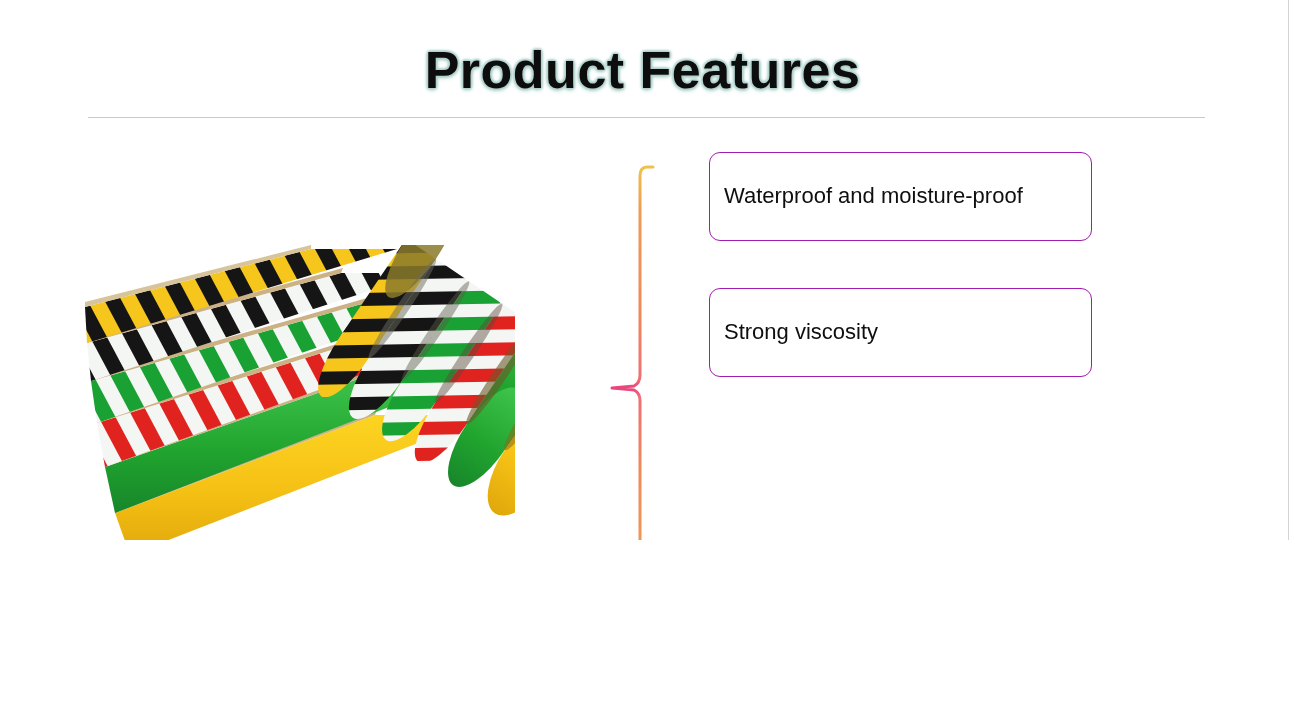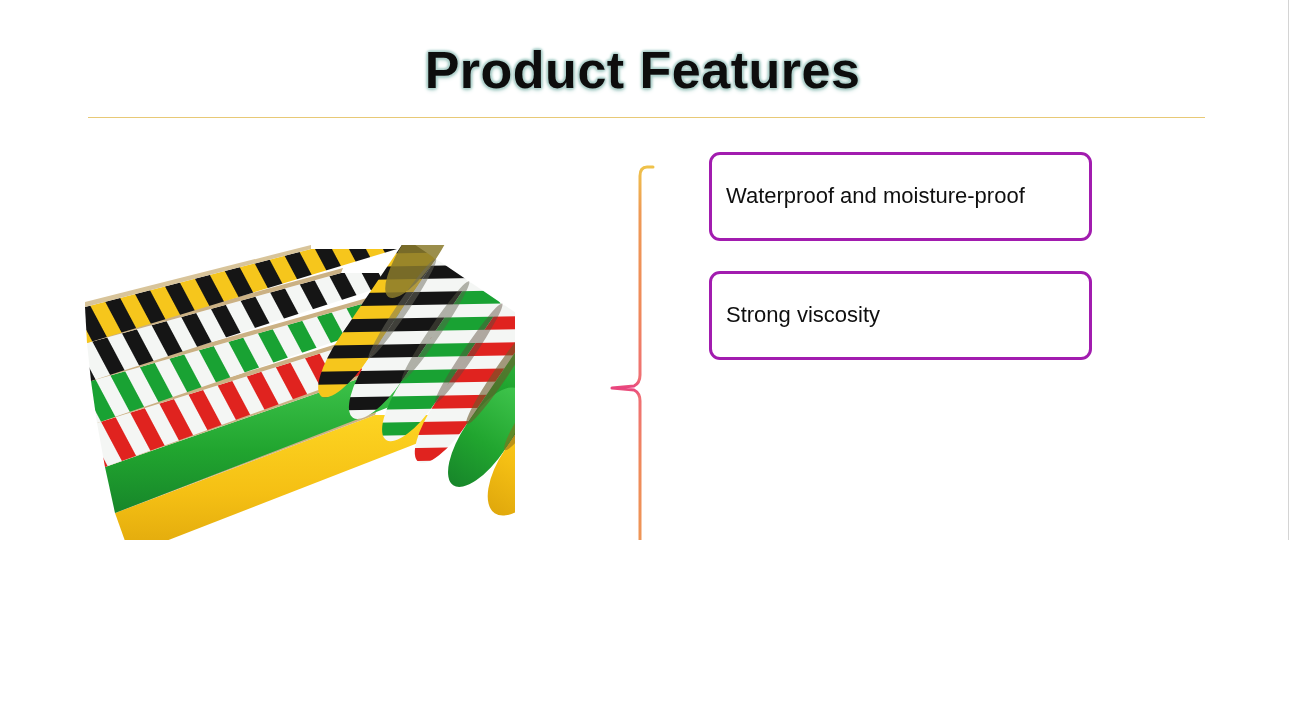--- a/index.html
+++ b/index.html
@@ -87,35 +87,35 @@
     position:absolute;
     left:605px; top:150px;
     width:55px; height:470px;
   }
 
   
   .feature-box {
     position:absolute;
     left:709px;
     width:383px; height:89px;
-    border:3px solid #a21caf;
+    border:1px solid #a21caf;
     border-radius:11px;
     background:#ffffff;
     display:flex;
     align-items:center;
     padding-left:14px;
   }
   .feature-box .label {
     font-size:22px;
     color:#0f0f0f;
     line-height:1.1;
     white-space:nowrap;
   }
   .fb-0 { top:152px; }
-  .fb-1 { top:271px;text-align:right; }
+  .fb-1 { top:288px;text-align:right; }
   .fb-2 { top:395px; }
   .fb-3 { top:523px; }
 </style>
 </head>
 <body>
 
 <div id="slide">
 
   <div class="slide-edge"></div>
 

